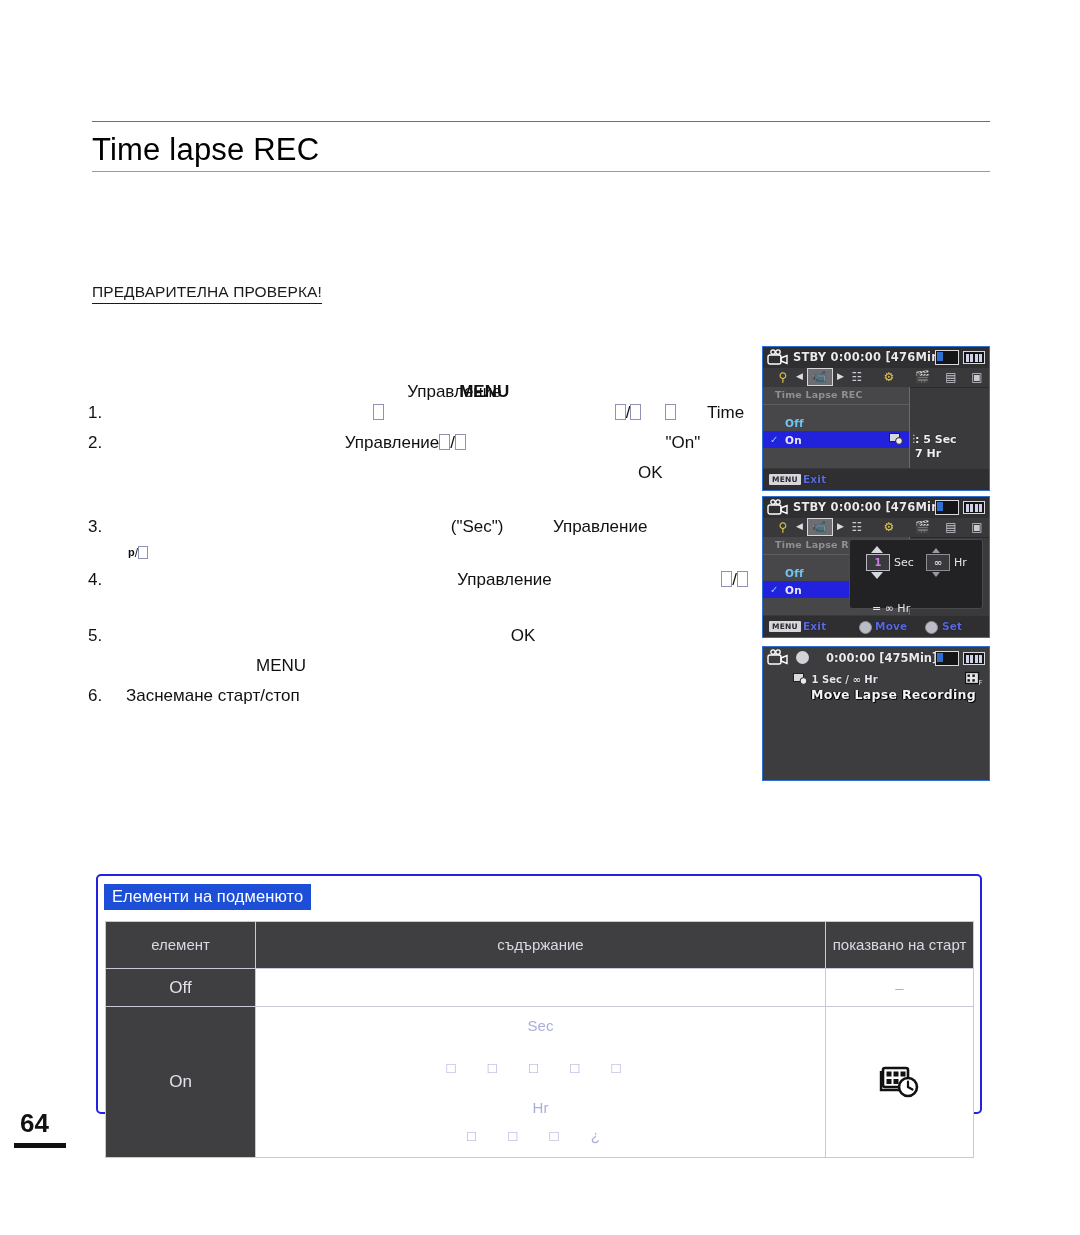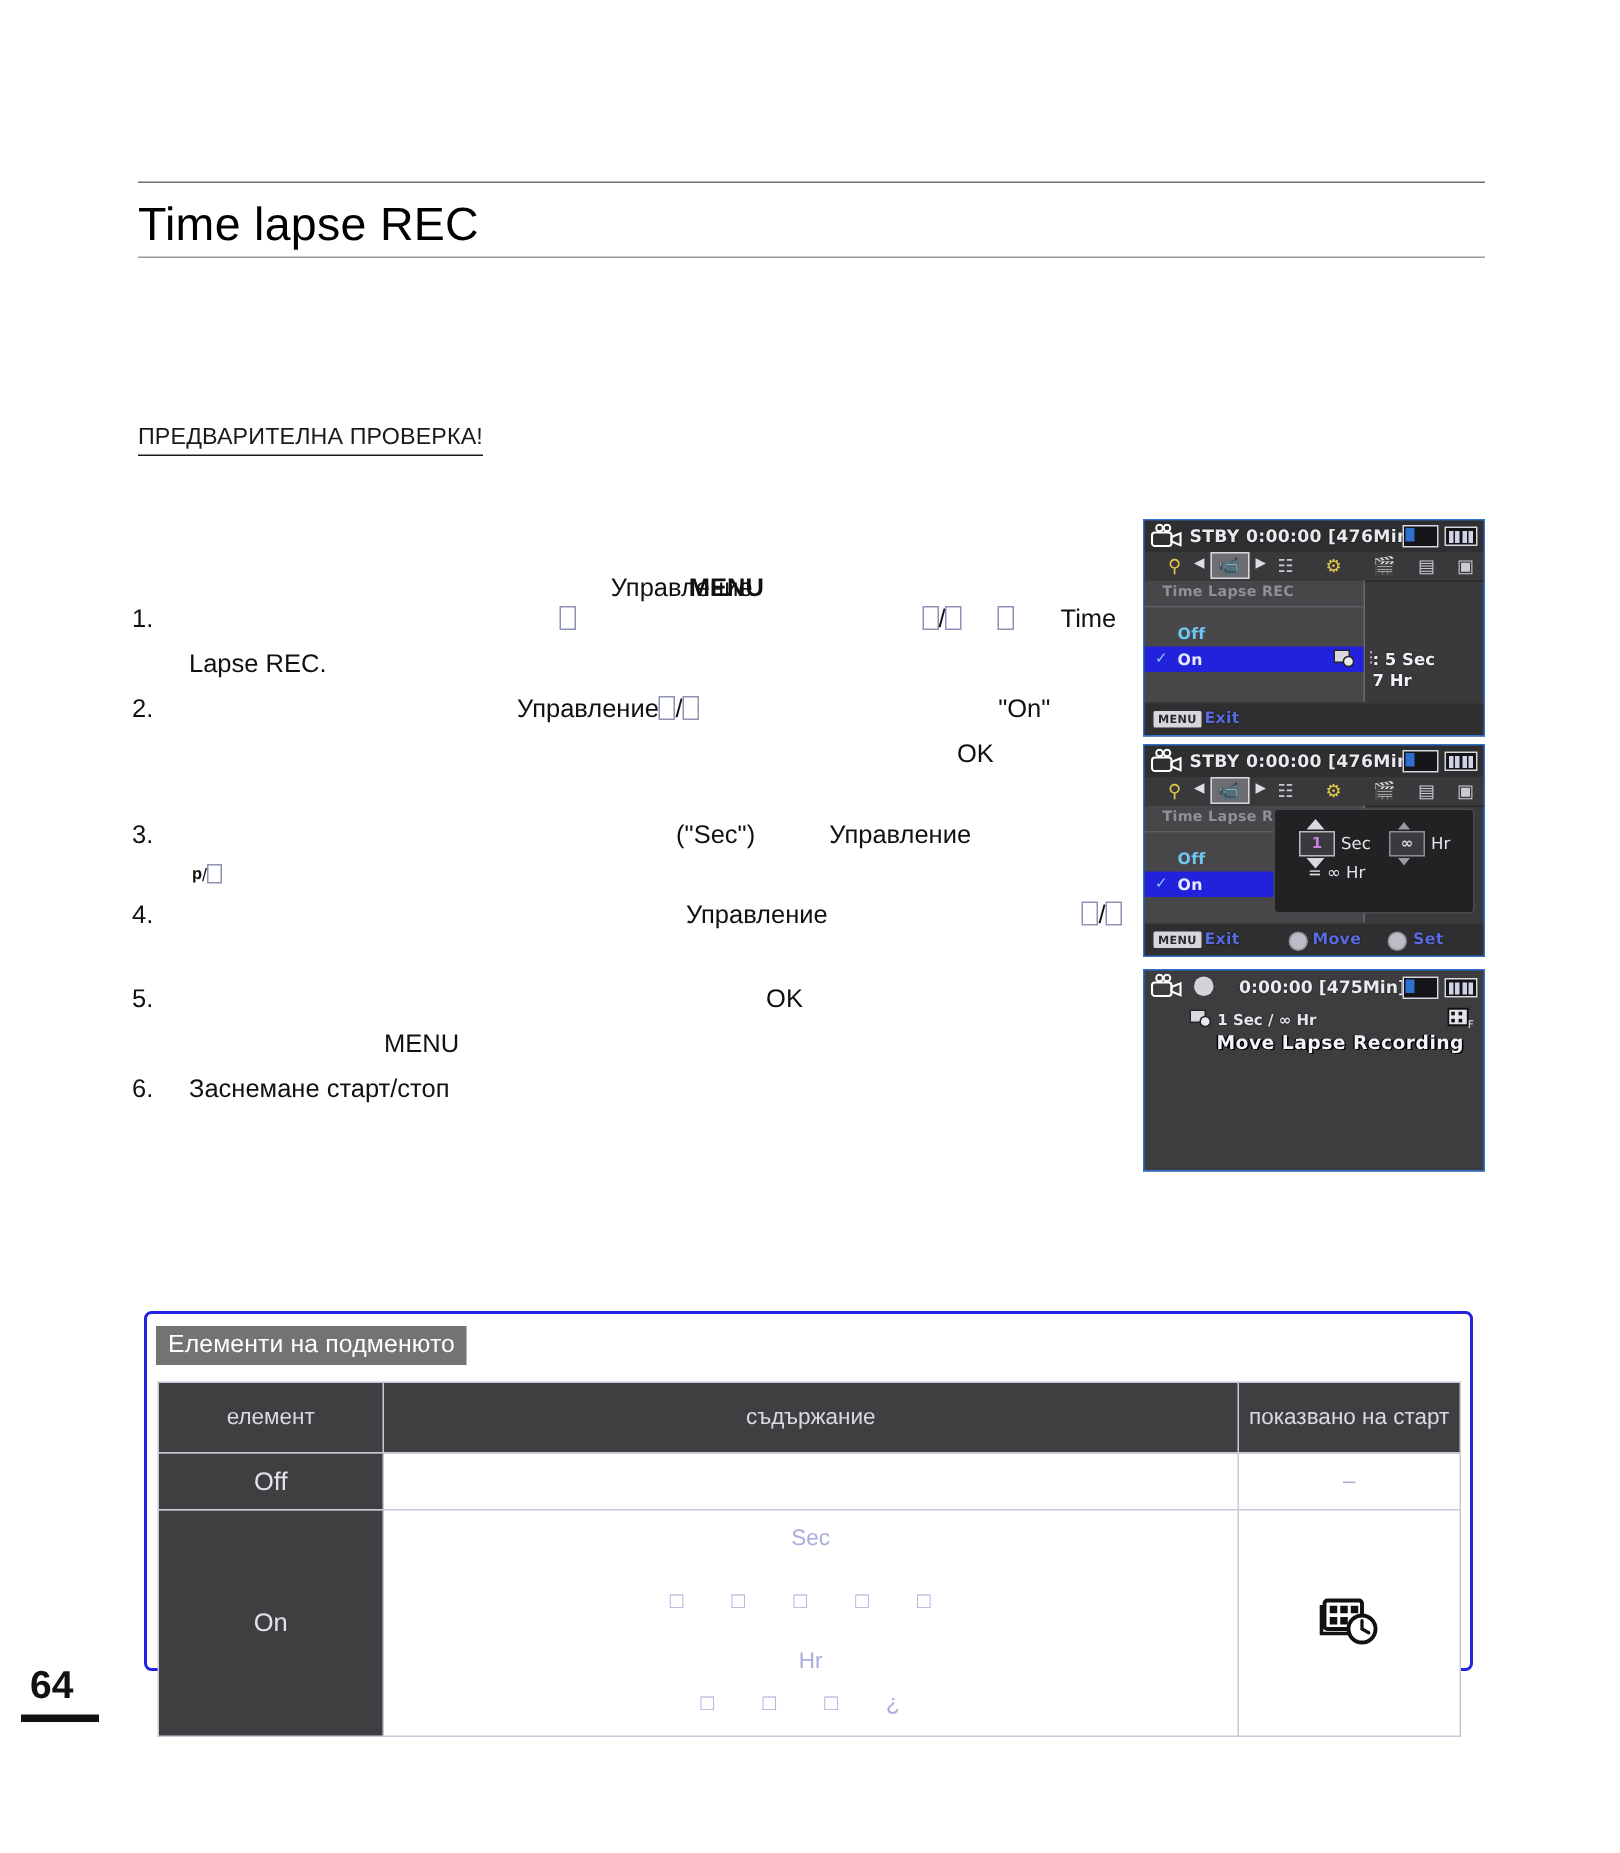--- a/index.html
+++ b/index.html
@@ -155,37 +155,37 @@
   .spin .up,.spin .dn{
     position:absolute;left:5px;width:0;height:0;border-left:6px solid transparent;
     border-right:6px solid transparent;
   }
   .spin .up{top:-8px;border-bottom:7px solid #d8d8e0;}
   .spin .dn{bottom:-8px;border-top:7px solid #d8d8e0;}
   .spin .up.sm2,.spin .dn.sm2{left:6px;border-left-width:4px;border-right-width:4px;}
   .spin .up.sm2{border-bottom:5px solid #9a9aa4;top:-6px;}
   .spin .dn.sm2{border-top:5px solid #9a9aa4;bottom:-6px;}
   .sp-lbl{position:absolute;font-size:11px;color:#e4e4ea;font-weight:400;}
-  .eqline{position:absolute;left:22px;top:35px;font-size:11px;color:#e4e4ea;}
+  .eqline{position:absolute;left:22px;top:62px;font-size:11px;color:#e4e4ea;}
 
   
   .rec-dot{position:absolute;left:33px;top:4px;width:13px;height:13px;border-radius:50%;background:#d2d2d8;}
   .p3-time{position:absolute;left:63px;top:4px;font-size:11.5px;font-weight:bold;color:#eaeaf0;text-shadow:0 0 1px #000;}
   .p3-line2{position:absolute;left:30px;top:26px;font-size:10px;font-weight:bold;color:#e6e6ee;text-shadow:0 0 1px #000;}
   .p3-line3{position:absolute;left:48px;top:40px;font-size:12.5px;font-weight:bold;color:#f2f2f8;
     letter-spacing:.3px;text-shadow:1px 1px 0 #000,-1px 0 0 #000;}
   .p3-icr{position:absolute;right:6px;top:24px;}
 
   
   .subbox{
     position:absolute;left:96px;top:874px;width:886px;height:240px;
     border:2.4px solid #2222e0;border-radius:5px;background:#fff;box-sizing:border-box;
   }
   .subtag{
-    position:absolute;left:104px;top:884px;background:#737373;color:#fff;
+    position:absolute;left:104px;top:884px;background:#1d4ed8;color:#fff;
     font-size:16.5px;padding:3px 8px 4px 8px;white-space:nowrap;letter-spacing:.1px;
   }
   .tbl{
     position:absolute;left:105px;top:921px;width:868px;
     border-collapse:collapse;table-layout:fixed;
   }
   .tbl th,.tbl td{border:1px solid #c8c8d8;padding:0;vertical-align:middle;}
   .tbl th{
     background:#3f3f41;color:#d9d9e4;font-weight:400;font-size:15px;height:46px;
     line-height:20px;
@@ -228,21 +228,20 @@
       <span class="stack" style="width:118px;height:24px;vertical-align:-4px;">
         <span class="b" style="font-weight:400;left:0;top:-21px;">Управление</span>
         <span class="b" style="left:52px;top:-21px;">MENU</span>
       </span>
       <span style="display:inline-block;width:80px;"></span>
       <span class="missing-box mb-grey"></span><span>/</span><span class="missing-box mb-grey"></span>
       <span style="display:inline-block;width:14px;"></span>
       <span class="missing-box mb-grey"></span>
       <span style="display:inline-block;width:22px;"></span>
       <span>Time</span>
-      <span class="l2" style="padding-left:38px;">Lapse REC.</span>
     </div>
 
     <div class="step">
       <span class="num">2.</span>
       <span style="display:inline-block;width:252px;"></span>
       <span>Управление</span><span class="missing-box mb-grey"></span><span>/</span><span class="missing-box mb-grey"></span>
       <span style="display:inline-block;width:190px;"></span>
       <span>"On"</span>
       <span class="l2" style="padding-left:550px;">OK</span>
     </div>

